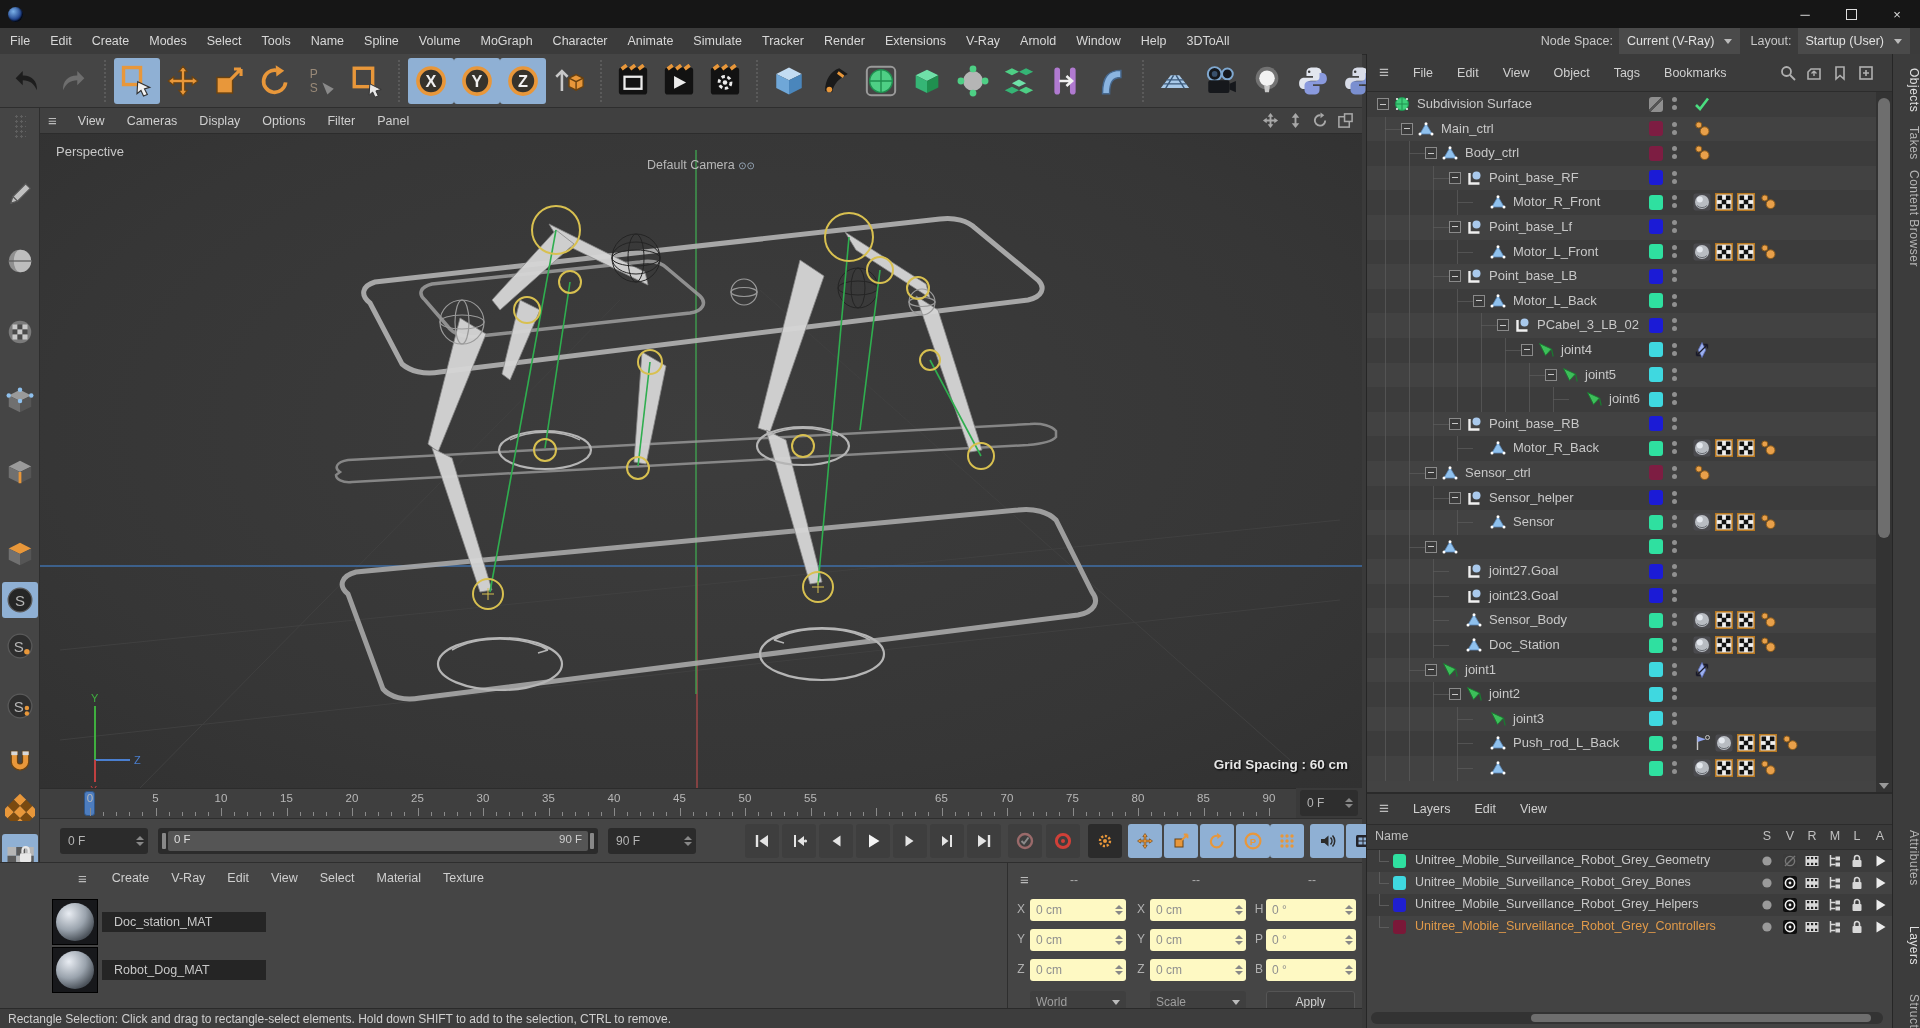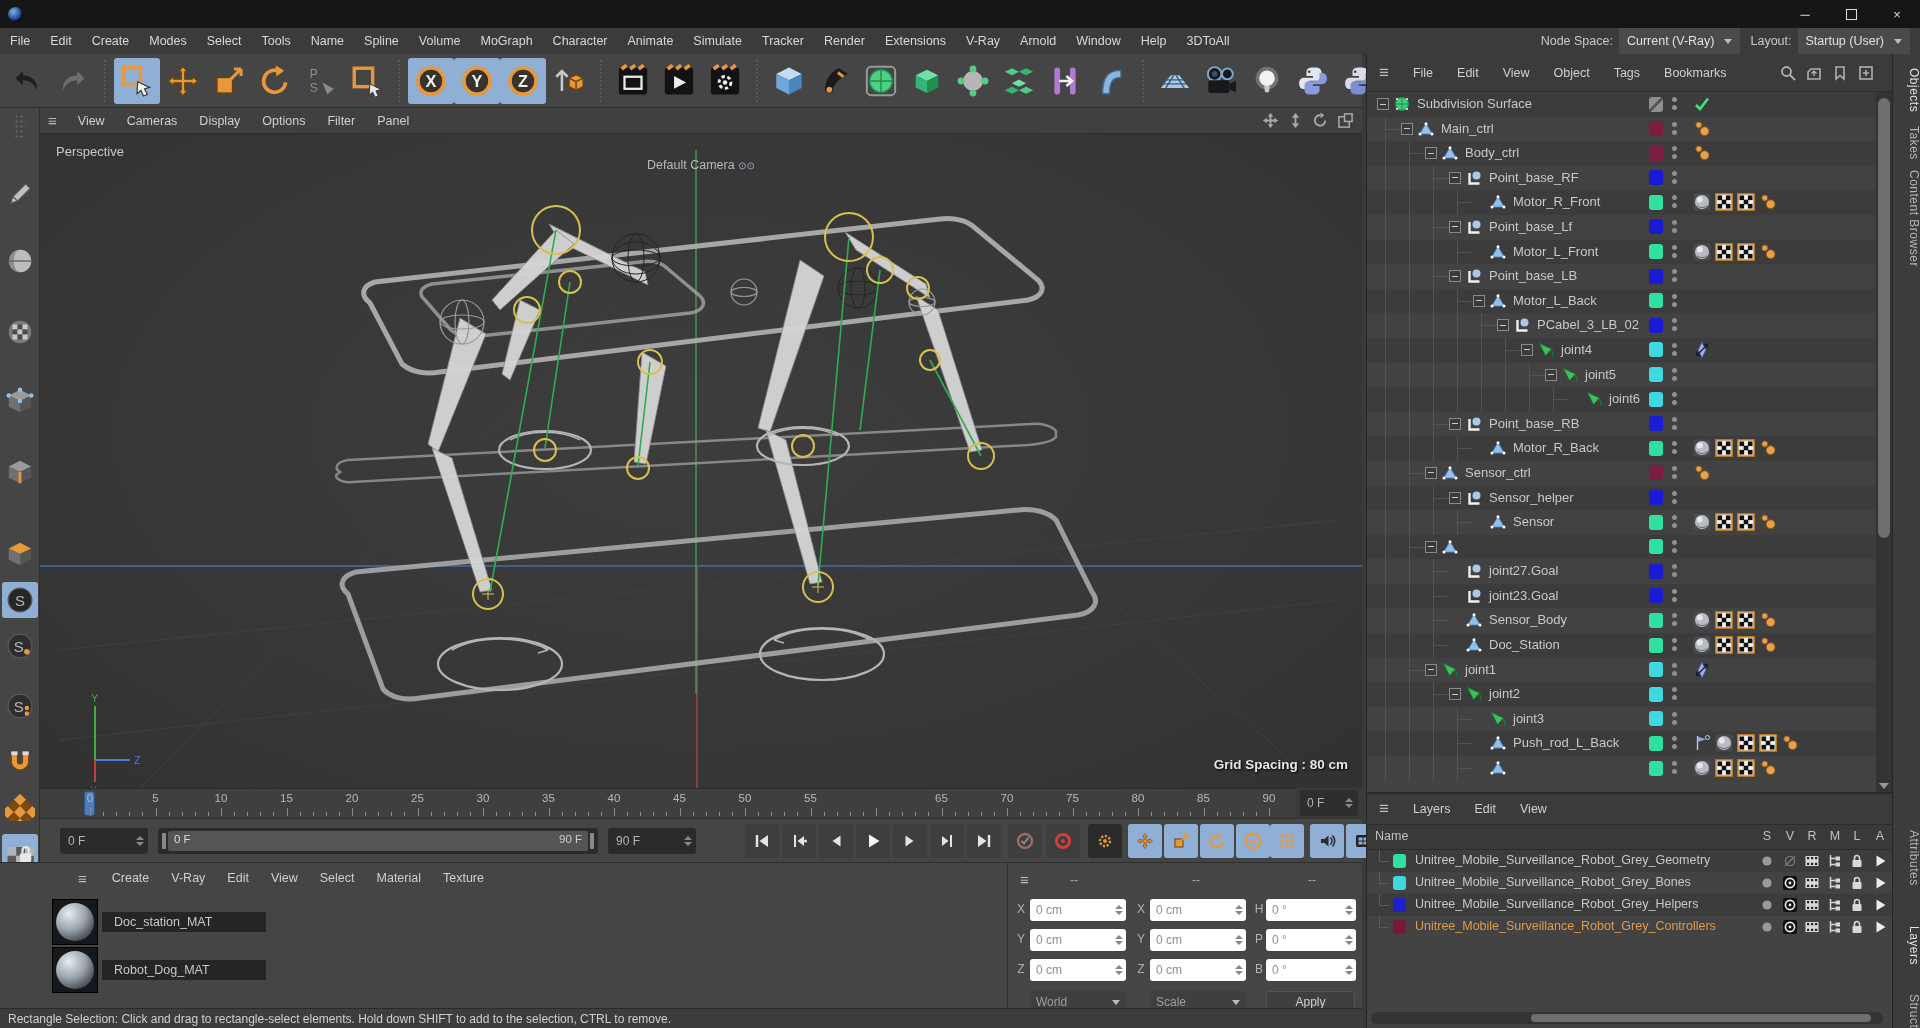--- a/index.html
+++ b/index.html
@@ -70,21 +70,21 @@
   .mat-menu-item{font-size:12.5px;color:#cfcfcf;padding:0 11px;}
   .mat-row{position:absolute;left:52px;display:flex;align-items:center;}
   .mat-thumb{width:44px;height:44px;background:#17181b;border:1px solid #000;display:flex;align-items:center;justify-content:center;}
   .mat-sphere{width:38px;height:38px;border-radius:50%;background:radial-gradient(circle at 34% 28%,#e8ecf2,#9aa3ad 45%,#4d545c 75%,#2b3036);}
   .mat-name{margin-left:4px;background:#252525;color:#c8c8c8;font-size:12.5px;padding:3px 12px;min-width:140px;}
   
   #coords{position:absolute;left:1008px;top:862px;width:354px;height:146px;background:#454545;border-top:1px solid #2e2e2e;box-sizing:border-box;font-size:12px;}
   #coords .burger{position:absolute;left:12px;top:8px;font-size:15px;color:#bbb;}
   .co-dash{position:absolute;top:10px;color:#aaa;}
   .co-label{position:absolute;color:#b0b0b0;width:14px;text-align:center;}
-  .co-field{position:absolute;height:22px;background:#ffffff;border-radius:3px;color:#8f8f8f;display:flex;align-items:center;padding-left:6px;box-sizing:border-box;}
+  .co-field{position:absolute;height:22px;background:#fef9c3;border-radius:3px;color:#8f8f8f;display:flex;align-items:center;padding-left:6px;box-sizing:border-box;}
   .co-dd{position:absolute;height:22px;background:#3f3f3f;border-radius:3px;color:#9f9f9f;display:flex;align-items:center;padding:0 6px;box-sizing:border-box;}
   .co-btn{position:absolute;height:22px;background:#3f3f3f;border-radius:3px;color:#d0d0d0;display:flex;align-items:center;justify-content:center;box-sizing:border-box;border:1px solid #555;}
   
   #om{position:absolute;left:1366px;top:54px;width:526px;height:974px;background:#434343;border-left:1px solid #262626;box-sizing:border-box;}
   #om-menubar{position:absolute;left:0;top:0;width:100%;height:38px;background:#3b3b3b;border-bottom:1px solid #2c2c2c;display:flex;align-items:center;box-sizing:border-box;}
   #om-menubar .burger{font-size:17px;color:#bbb;padding:0 12px;}
   .om-menu-item{font-size:12.5px;color:#d0d0d0;padding:0 12px;}
   #om-menu-icons{margin-left:auto;display:flex;gap:10px;padding-right:18px;}
   #om-menu-icons svg{width:16px;height:16px;}
   #om-tree{position:absolute;left:0;top:38px;width:510px;height:700px;overflow:hidden;}
@@ -656,21 +656,21 @@
           <line x1="95" y1="760" x2="95" y2="706" stroke="#3fae3f" stroke-width="2"></line>
           <line x1="95" y1="760" x2="130" y2="760" stroke="#4a7fd0" stroke-width="2"></line>
           <line x1="95" y1="760" x2="95" y2="782" stroke="#c04040" stroke-width="2"></line>
           <text x="91" y="702" font-size="11" fill="#3fae3f">Y</text>
           <text x="134" y="764" font-size="11" fill="#4a7fd0">Z</text>
           <text x="90" y="794" font-size="11" fill="#c04040">X</text>
         </g>
       </svg>
       <div id="vp-view-label">Perspective</div>
       <div id="vp-cam-label"><span>Default Camera</span> <span style="font-size:10px;color:#9ab;">⊙⊙</span></div>
-      <div id="vp-grid-label">Grid Spacing : 80 cm</div>
+      <div id="vp-grid-label">Grid Spacing : 60 cm</div>
     </div>
   </div>
 
   <div id="ruler">
       <div id="playhead"></div>
       <div class="ruler-num" style="left: 50px;">0</div>
       <div class="ruler-num" style="left: 115.5px;">5</div>
       <div class="ruler-num" style="left: 181px;">10</div>
       <div class="ruler-num" style="left: 246.5px;">15</div>
       <div class="ruler-num" style="left: 312px;">20</div>

